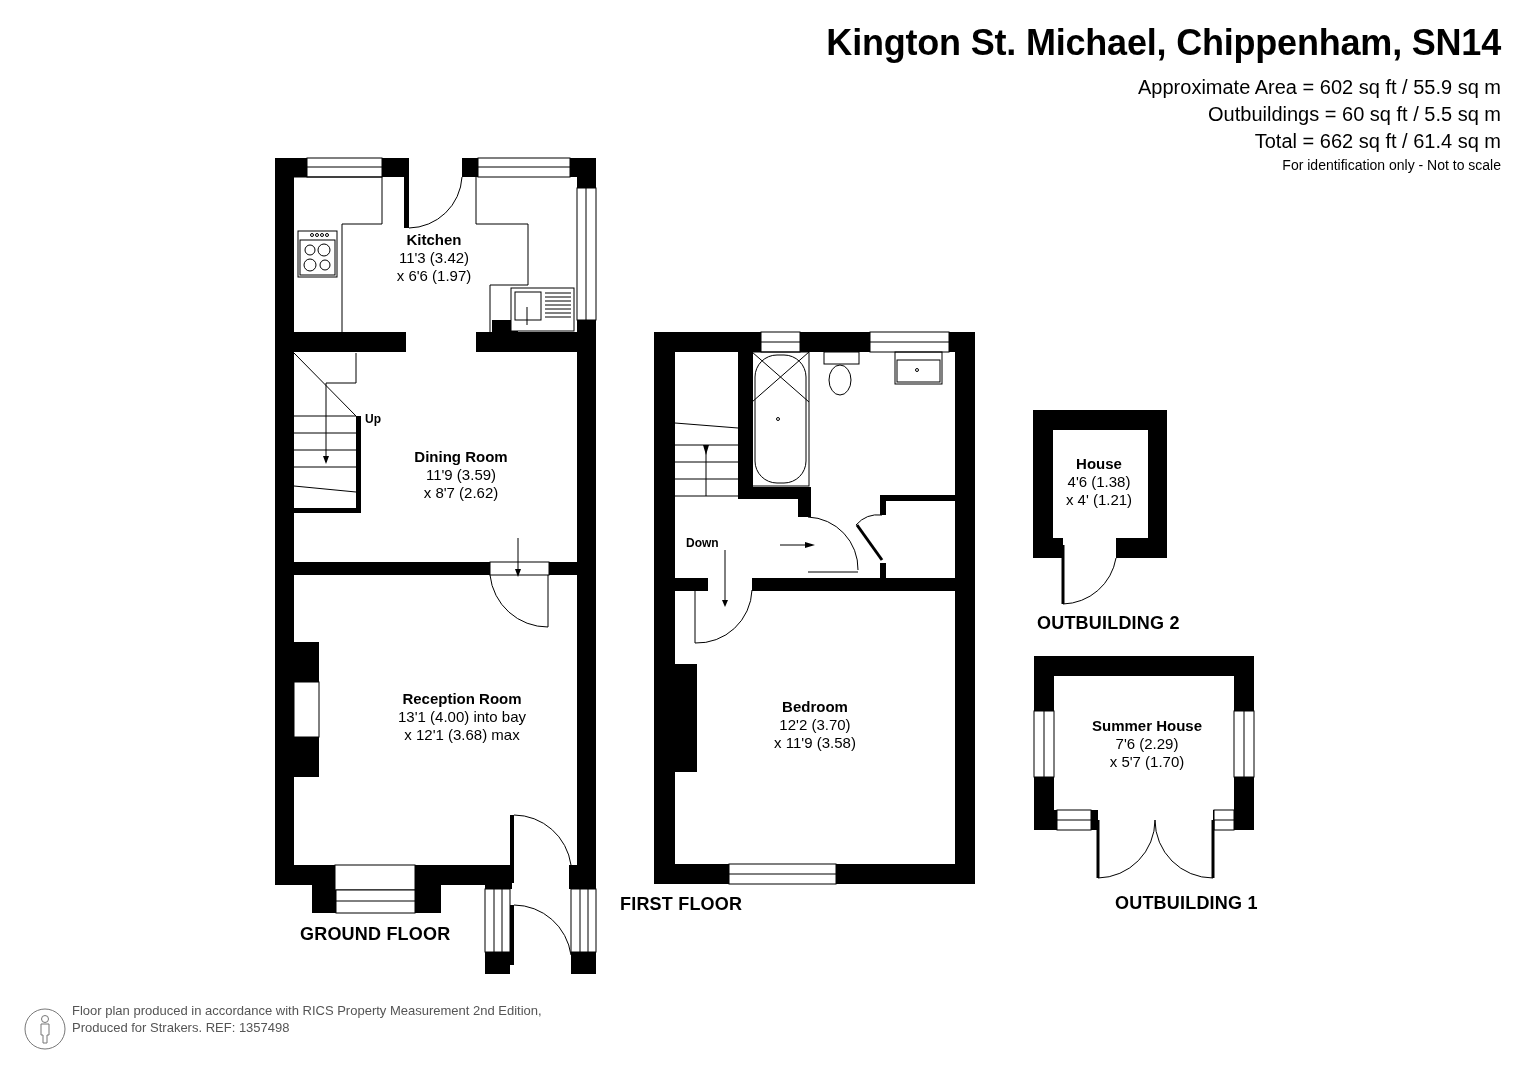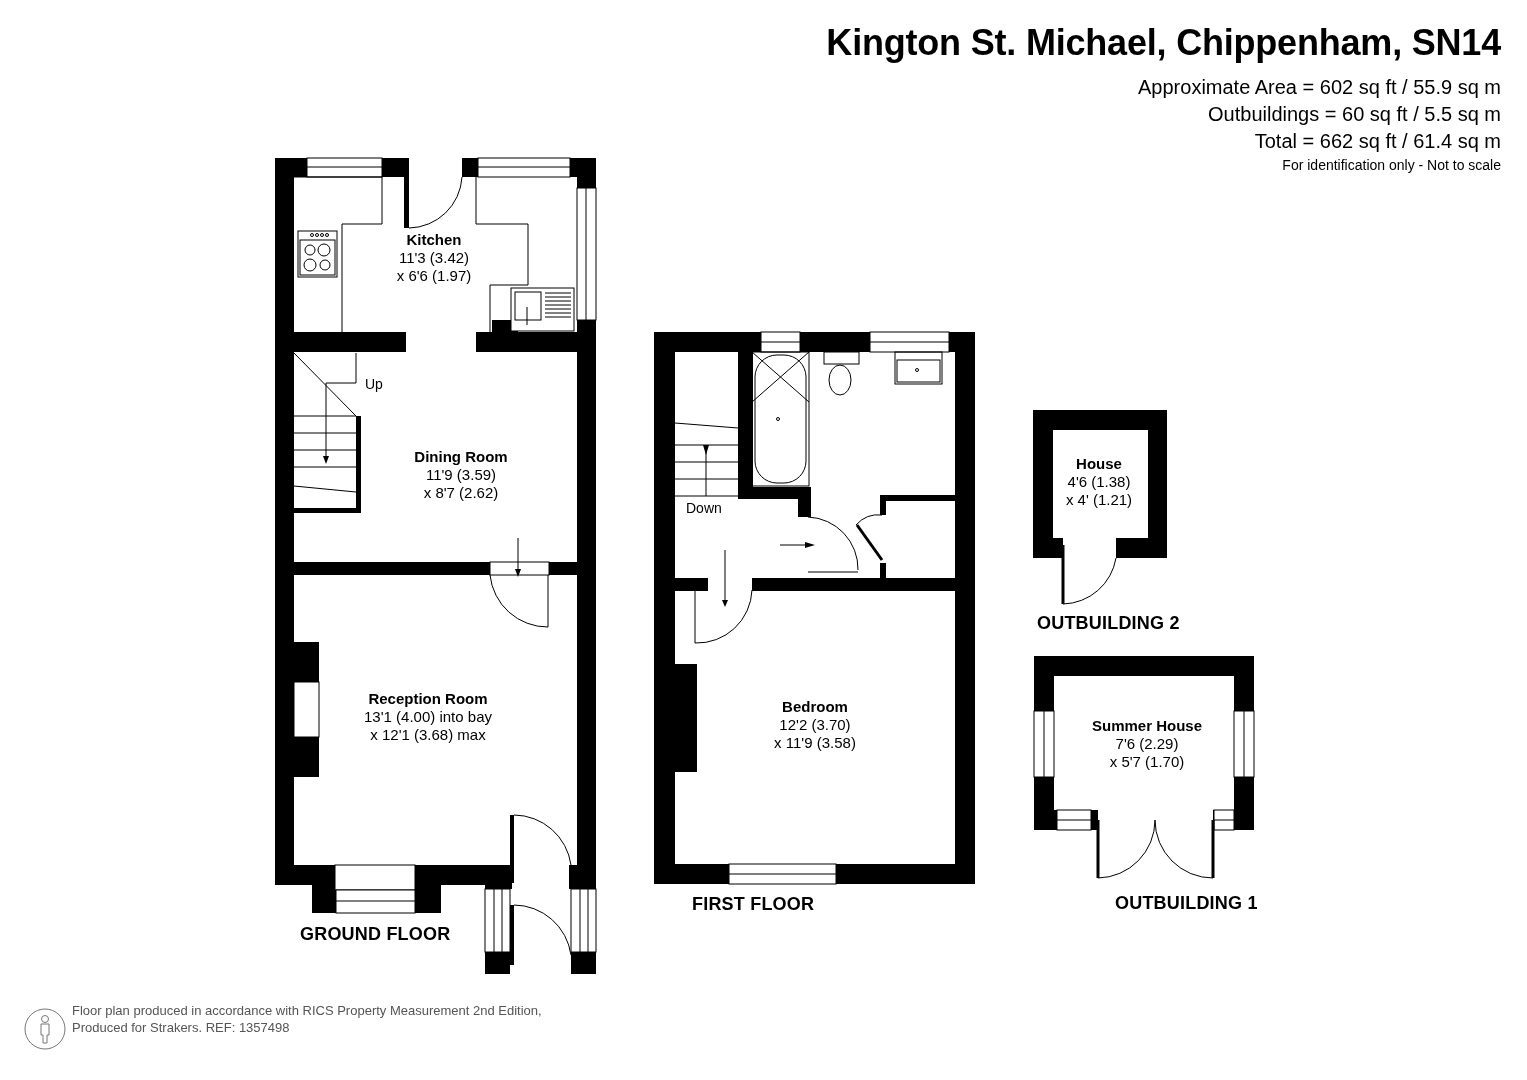--- a/index.html
+++ b/index.html
@@ -5,21 +5,21 @@
   html, body { margin: 0; padding: 0; background: #ffffff; }
   body { width: 1527px; height: 1080px; position: relative; overflow: hidden; font-family: "Liberation Sans", sans-serif; color: #000; }
   .abs { position: absolute; margin-left: 8px; }
   .title { right: 26px; top: 22px; font-size: 36px; font-weight: bold; text-align: right; white-space: nowrap; letter-spacing: -0.2px; }
   .areas { right: 26px; top: 74px; text-align: right; font-size: 20px; line-height: 27px; white-space: nowrap; }
   .disclaimer { right: 26px; top: 157px; font-size: 14px; text-align: center; white-space: nowrap; }
   svg.plan { position: absolute; left: 0; top: 0; }
   .room-label { position: absolute; text-align: center; font-size: 15px; line-height: 18px; white-space: nowrap; transform: translateX(-50%); }
   .room-label .name { font-weight: bold; }
   .floor-label { position: absolute; font-weight: bold; font-size: 18px; white-space: nowrap; letter-spacing: 0.2px; }
-  .small-label { position: absolute; font-weight: normal; font-size: 14px; white-space: nowrap; }
+  .small-label { position: absolute; font-weight: bold; font-size: 12px; white-space: nowrap; margin-top: 36px; }
   .footer { position: absolute; left: 72px; top: 1003px; font-size: 13px; line-height: 16.5px; color: #555; white-space: nowrap; }
   .footer .copy { margin-left: 10px; }
   .footer-icon { position: absolute; left: 24px; top: 1007px; }
 </style>
 </head>
 <body>
 
 <div class="abs title">Kington St. Michael, Chippenham, SN14</div>
 <div class="abs areas">
   <div>Approximate Area = 602 sq ft / 55.9 sq m</div>
@@ -238,34 +238,34 @@
   <div class="name">Kitchen</div>
   <div>11'3 (3.42)</div>
   <div>x 6'6 (1.97)</div>
 </div>
 <div class="small-label" style="left:365px; top:376px;">Up</div>
 <div class="room-label" style="left:461px; top:448px;">
   <div class="name">Dining Room</div>
   <div>11'9 (3.59)</div>
   <div>x 8'7 (2.62)</div>
 </div>
-<div class="room-label" style="left:428px; top:690px;">
+<div class="room-label" style="left:462px; top:690px;">
   <div class="name">Reception Room</div>
   <div>13'1 (4.00) into bay</div>
   <div>x 12'1 (3.68) max</div>
 </div>
 <div class="floor-label" style="left:300px; top:924px;">GROUND FLOOR</div>
 
 <div class="small-label" style="left:686px; top:500px;">Down</div>
 <div class="room-label" style="left:815px; top:698px;">
   <div class="name">Bedroom</div>
   <div>12'2 (3.70)</div>
   <div>x 11'9 (3.58)</div>
 </div>
-<div class="floor-label" style="left:692px; top:894px;text-align:center;">FIRST FLOOR</div>
+<div class="floor-label" style="left:620px; top:894px;text-align:center;">FIRST FLOOR</div>
 
 <div class="room-label" style="left:1099px; top:455px;">
   <div class="name">House</div>
   <div>4'6 (1.38)</div>
   <div>x 4' (1.21)</div>
 </div>
 <div class="floor-label" style="left:1037px; top:613px;">OUTBUILDING 2</div>
 
 <div class="room-label" style="left:1147px; top:717px;">
   <div class="name">Summer House</div>

